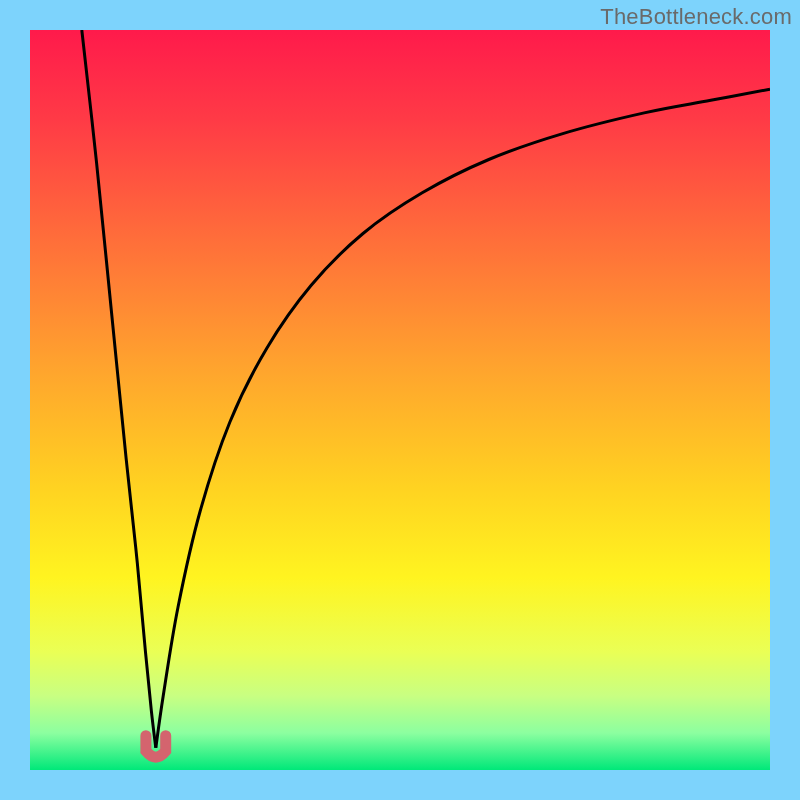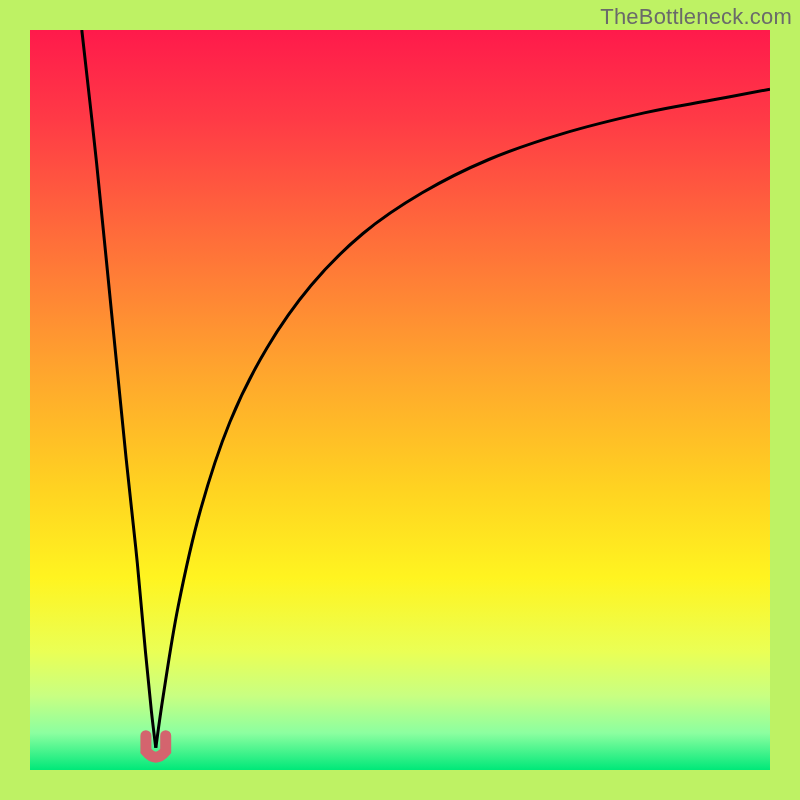--- a/index.html
+++ b/index.html
@@ -8,21 +8,21 @@
     width: 800px;
     height: 800px;
     overflow: hidden;
     background: #000;
     font-family: Arial, Helvetica, sans-serif;
   }
   .frame {
     position: absolute;
     left: 0; top: 0;
     width: 800px; height: 800px;
-    background: #bef264;
+    background: #7dd3fc;
     text-align: right;
   }
   .plot-area {
     position: absolute;
     left: 30px;
     top: 30px;
     width: 740px;
     height: 740px;
     overflow: hidden;
   }

